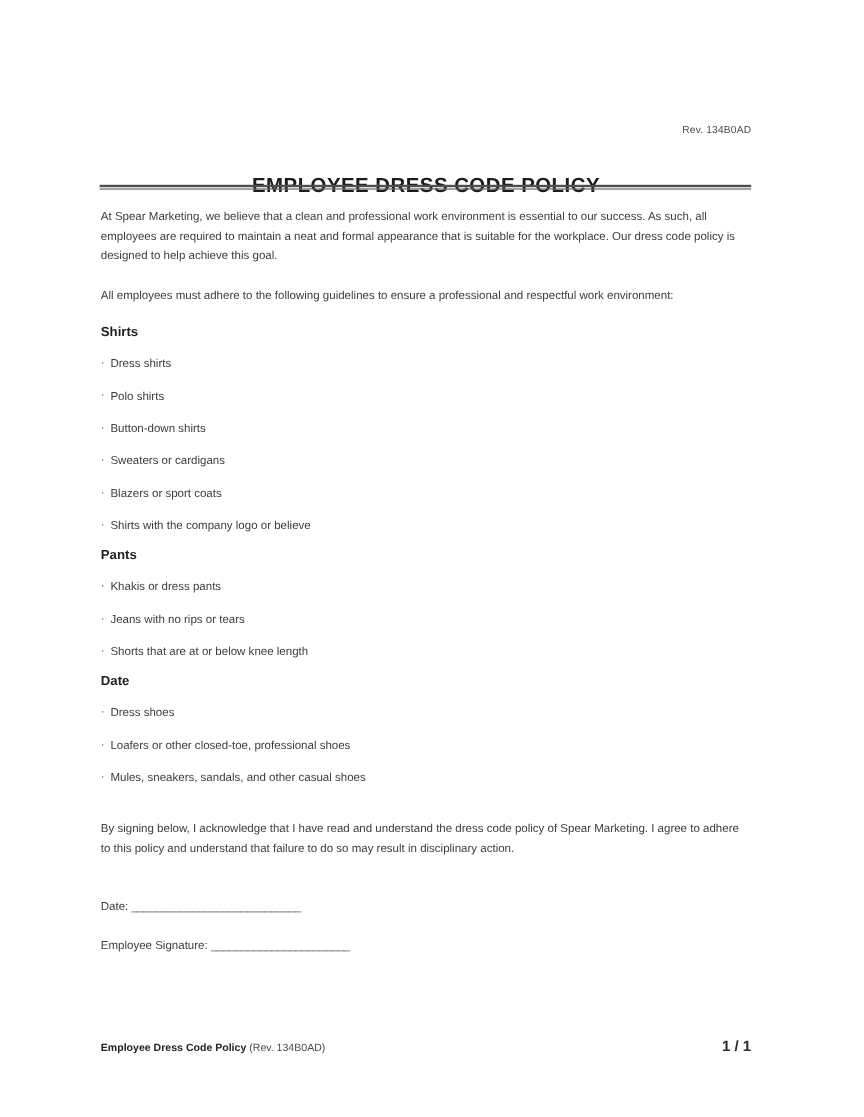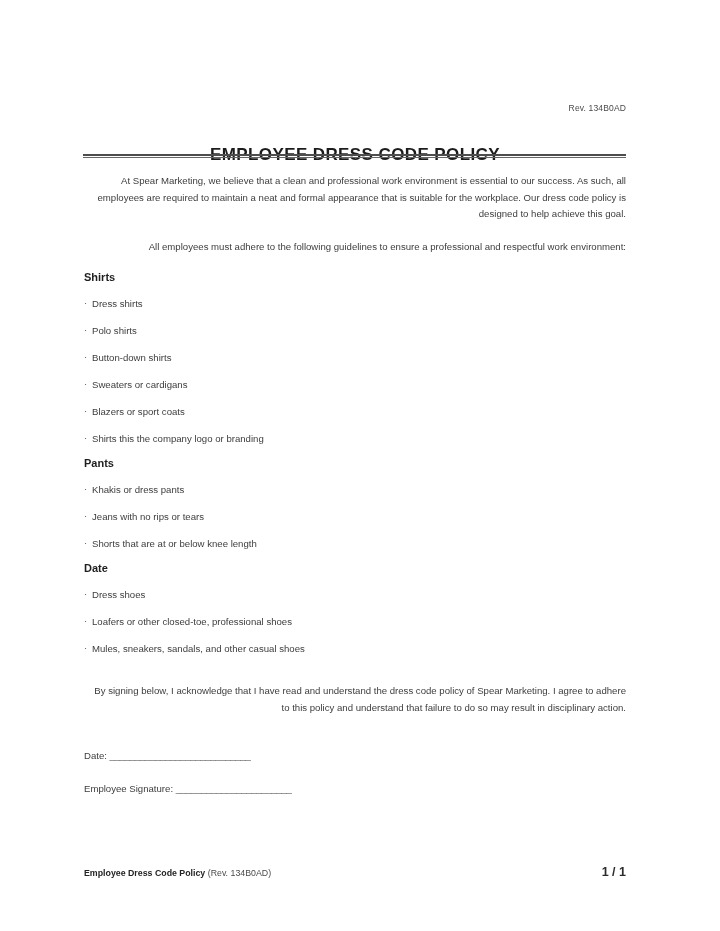--- a/index.html
+++ b/index.html
@@ -79,21 +79,21 @@
     position: absolute;
     left: 0;
     top: 169px;
     width: 542px;
   }
   p.para {
     margin: 0 0 16px 0;
     font-size: 9.6px;
     line-height: 16.5px;
     color: #3d3d3d;
-    text-align: right;
+    text-align: left;
   }
   h2.section-head {
     margin: 10px 0 13px 0;
     font-size: 11px;
     font-weight: bold;
     color: #1f1f1f;
     line-height: 13px;
   }
   ul.item-list {
     list-style: none;
@@ -189,21 +189,21 @@
       <p class="para">All employees must adhere to the following guidelines to ensure a professional and respectful work environment:</p>
 
       <div id="sections-host">
           <h2 class="section-head">Shirts</h2>
           <ul class="item-list">
             <li><span class="bullet">·</span><span>Dress shirts</span></li>
             <li><span class="bullet">·</span><span>Polo shirts</span></li>
             <li><span class="bullet">·</span><span>Button-down shirts</span></li>
             <li><span class="bullet">·</span><span>Sweaters or cardigans</span></li>
             <li><span class="bullet">·</span><span>Blazers or sport coats</span></li>
-            <li><span class="bullet">·</span><span>Shirts this the company logo or branding</span></li>
+            <li><span class="bullet">·</span><span>Shirts with the company logo or believe</span></li>
           </ul>
           <h2 class="section-head">Pants</h2>
           <ul class="item-list">
             <li><span class="bullet">·</span><span>Khakis or dress pants</span></li>
             <li><span class="bullet">·</span><span>Jeans with no rips or tears</span></li>
             <li><span class="bullet">·</span><span>Shorts that are at or below knee length</span></li>
           </ul>
           <h2 class="section-head">Date</h2>
           <ul class="item-list">
             <li><span class="bullet">·</span><span>Dress shoes</span></li>

